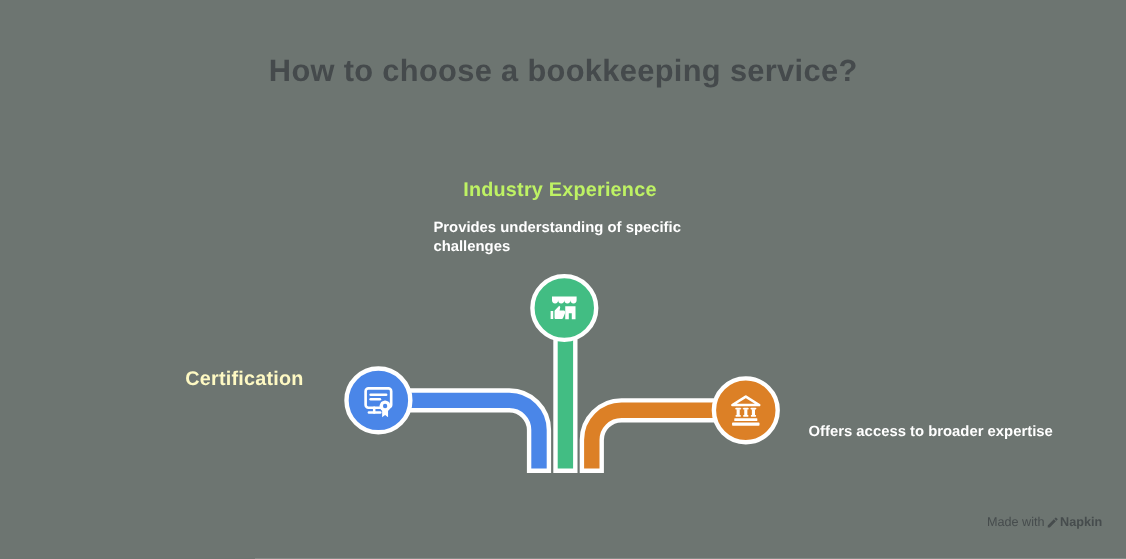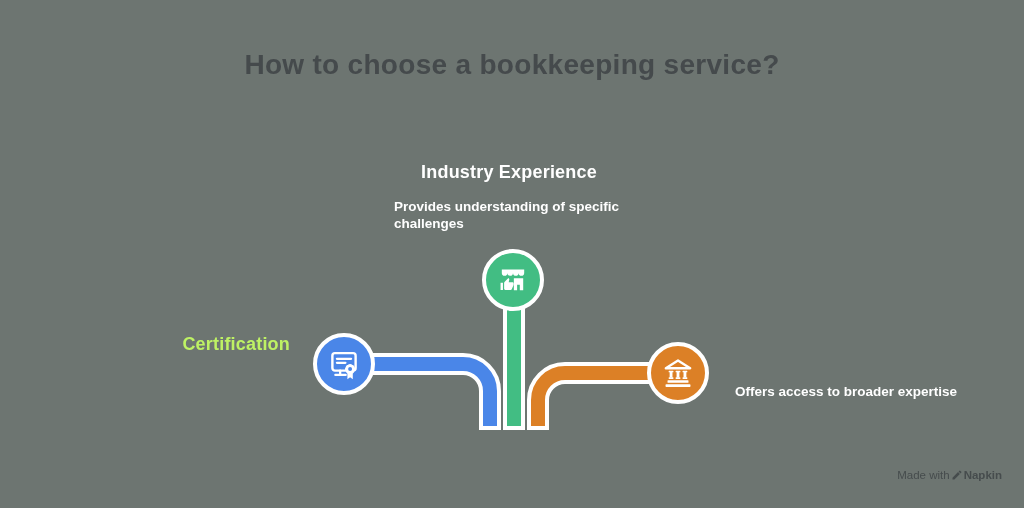--- a/index.html
+++ b/index.html
@@ -19,23 +19,23 @@
   .node-label{
     position:absolute;
     font-size:18px;font-weight:700;letter-spacing:.2px;
   }
   .node-desc{
     position:absolute;
     font-size:13.5px;font-weight:700;
     line-height:17px;
     color:#ffffff;
   }
-  .label-green{left:379px;top:162px;width:260px;text-align:center;color:#ffffff;}
+  .label-green{left:379px;top:162px;width:260px;text-align:center;color:#bef264;}
   .desc-green{left:394px;top:198px;width:240px;text-align:left;}
-  .label-blue{left:90px;top:334px;width:200px;text-align:right;color:#bef264;}
+  .label-blue{left:76px;top:334px;width:200px;text-align:right;color:#fef9c3;}
   .desc-blue{left:100px;top:367px;width:190px;text-align:right;}
   .label-orange{left:737px;top:345px;width:260px;text-align:left;color:#df7e20;}
   .desc-orange{left:735px;top:383px;width:262px;text-align:left;}
 
   .connector-layer{position:absolute;left:0;top:0;z-index:1;}
 
   .node-circle{
     position:absolute;z-index:2;
     box-sizing:border-box;
     width:62px;height:62px;

